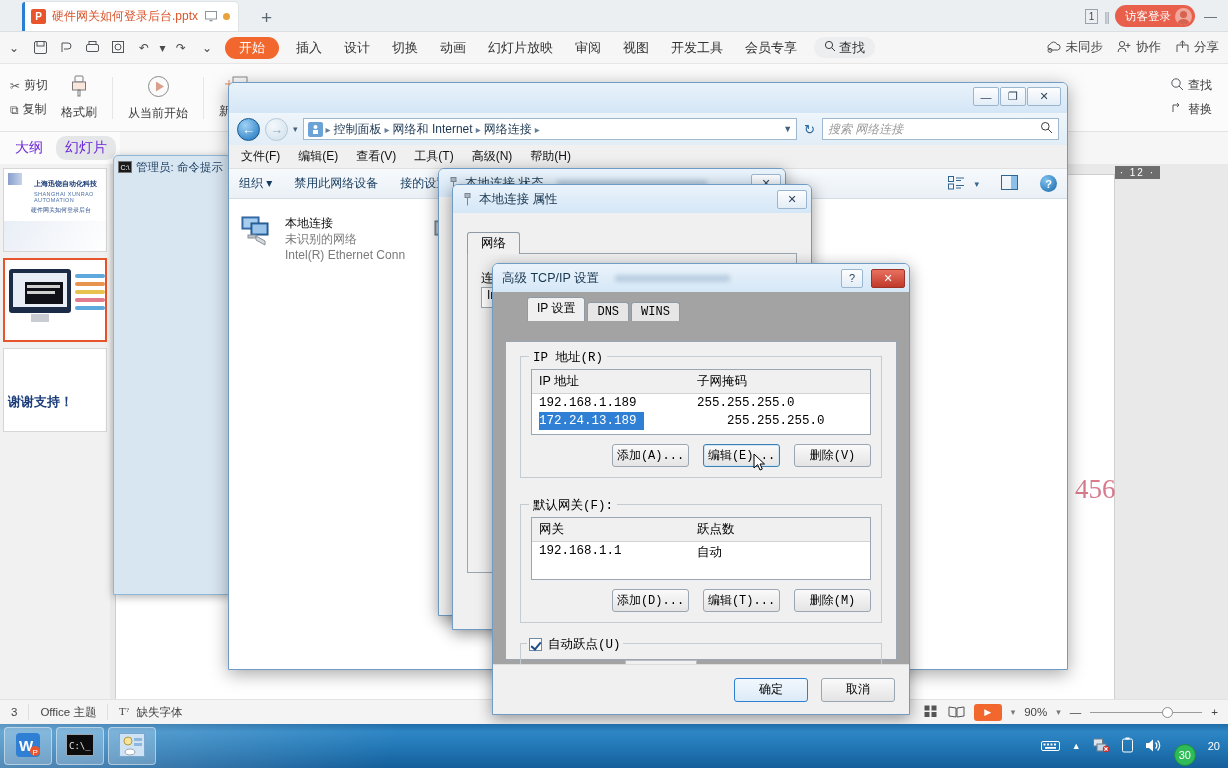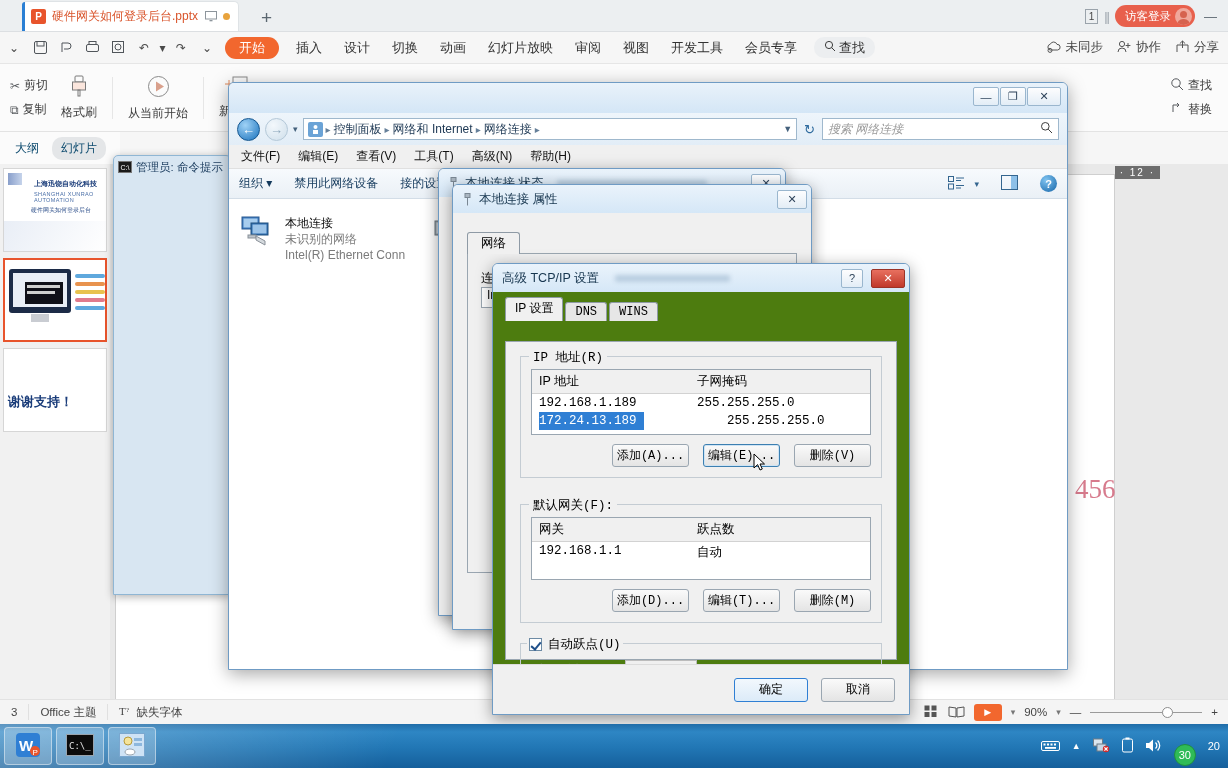--- a/index.html
+++ b/index.html
@@ -97,21 +97,21 @@
   .rb-big { display:flex; flex-direction:column; align-items:center; gap:3px;
     font-size:12px; color:#3c3c3c; padding:0 9px; }
   .rb-ico { color:#55585c; }
 
   
   .pane-tabs {
     position:absolute; left:0; top:132px; width:120px; height:32px;
     display:flex; align-items:center; gap:4px; padding-left:6px;
     background:#fbfbfb;
   }
-  .pane-tab { font-size:12px; color:#0c4a6e; padding:3px 9px; border-radius:10px; }
+  .pane-tab { font-size:14px; color:#6d28d9; padding:3px 9px; border-radius:10px; }
   .pane-tab.active { background:#e4e6e8; }
 
   
   .thumb-pane {
     position:absolute; left:0; top:164px; width:110px; bottom:69px;
     background:#f1f1f1; overflow:hidden;
   }
   .thumb {
     width:104px; height:84px; margin:4px auto 6px auto; background:#fff;
     border:1px solid #d6d6d6; position:relative; overflow:hidden;
@@ -289,21 +289,21 @@
     background:linear-gradient(180deg,#fdfdfe,#e3edf6);
     display:flex; align-items:center; justify-content:center; font-size:11px; color:#30455c; }
   .xbtn.red { background:linear-gradient(180deg,#e8705f,#c0392b); border-color:#9c3326;
     color:#fff; width:34px; }
 
   
   #adv-tcp {
     left:492px; top:263px; width:418px; height:452px;
   }
   .adv-body { position:absolute; left:0; top:28px; right:0; bottom:0;
-     background:#4d7c0f; font-family:"Liberation Sans", sans-serif; }
+     background:#a3a3a3; font-family:"Liberation Sans", sans-serif;padding-left:22px; }
   .tabs-row { display:flex; align-items:flex-end; height:20px; margin:9px 0 0 12px; gap:2px; }
   .wtab {
     border:1px solid #8e9aa5; border-bottom:none; background:#e6e6e6;
     padding:2px 9px 2px 9px; font-size:12px; color:#000;
     font-family:"Liberation Mono","DejaVu Sans Mono",monospace;
     border-radius:3px 3px 0 0;
   }
   .wtab.active { background:#f0f0f0; padding-bottom:4px; position:relative; z-index:2;
      font-family:"Liberation Sans", sans-serif; }
   .tab-panel {

